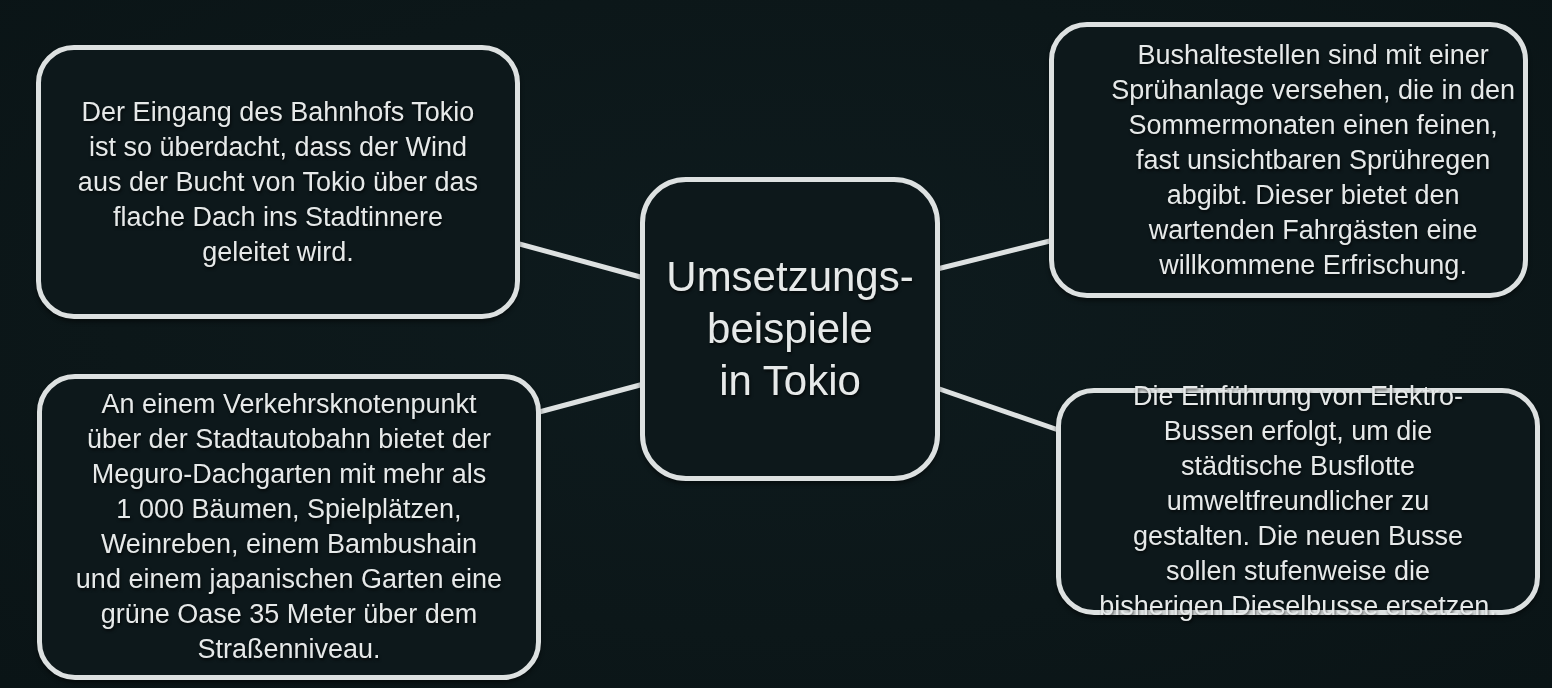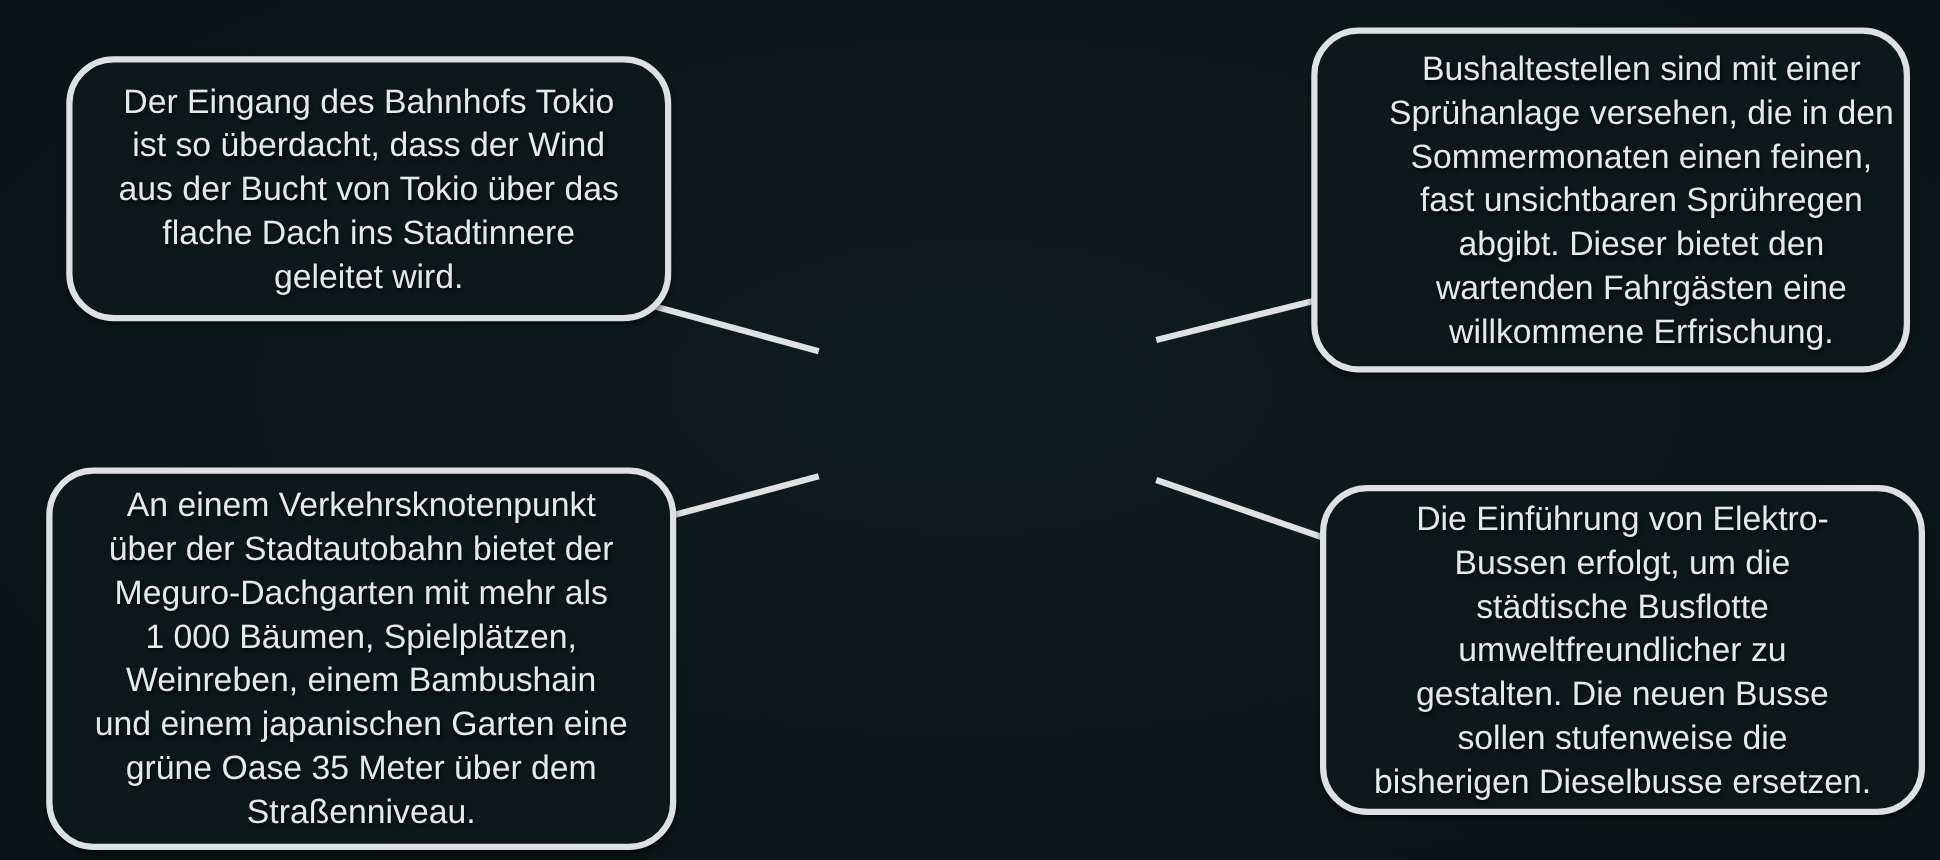--- a/index.html
+++ b/index.html
@@ -47,24 +47,24 @@
   .satellite { border-radius: 38px; }
   .satellite .node-text {
     font-size: 27px;
     line-height: 35px;
   }
   .center-node { border-radius: 46px; }
   .center-node .node-text {
     font-size: 42px;
     line-height: 52px;
   }
-  .tl { left: 53px;   top: 45px;  width: 484px; height: 212px; }
+  .tl { left: 36px;   top: 45px;  width: 484px; height: 274px; }
   .bl { left: 37px;   top: 374px; width: 504px; height: 306px; }
   .tr { left: 1049px; top: 22px;  width: 479px; height: 276px; justify-content: flex-end; }
-  .br { left: 1056px; top: 388px; width: 484px; height: 264px; }
+  .br { left: 1056px; top: 388px; width: 484px; height: 227px; }
   .cn { left: 640px;  top: 177px; width: 300px; height: 304px; }
 </style>
 </head>
 <body>
 
 <div class="stage">
 
   <svg class="connectors" viewBox="0 0 1552 688">
     <line class="conn" x1="505" y1="240" x2="655" y2="281"></line>
     <line class="conn" x1="528" y1="415" x2="655" y2="381"></line>
@@ -104,14 +104,19 @@
   <div class="node satellite br">
     <div class="node-text">Die Einführung von Elektro-
 Bussen erfolgt, um die
 städtische Busflotte
 umweltfreundlicher zu
 gestalten. Die neuen Busse
 sollen stufenweise die
 bisherigen Dieselbusse ersetzen.</div>
   </div>
 
+  <div class="node center-node cn">
+    <div class="node-text">Umsetzungs-
+beispiele
+in Tokio</div>
+  </div>
 
 </div>
 
 </body></html>

